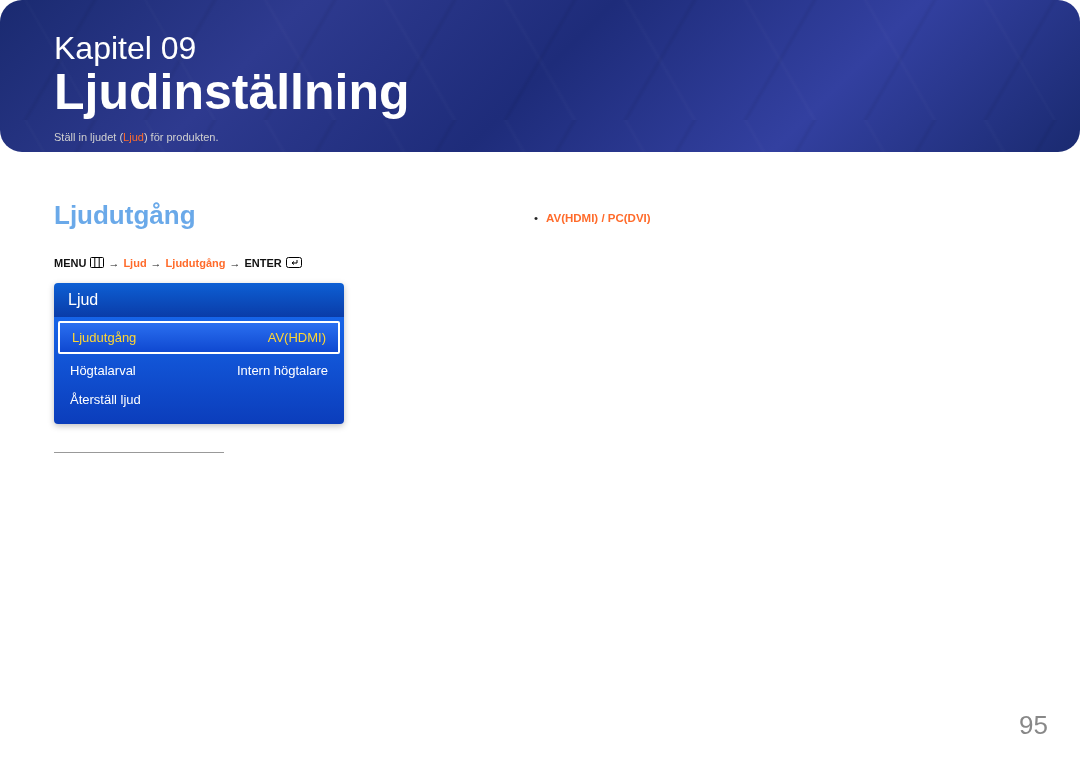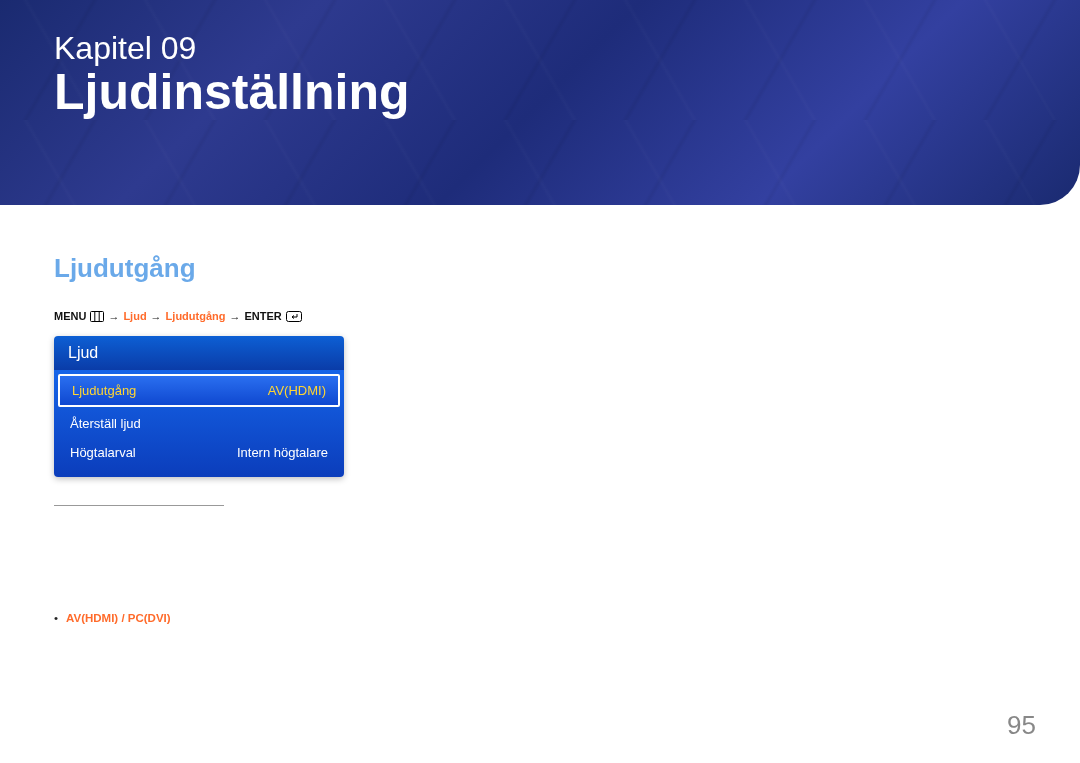--- a/index.html
+++ b/index.html
@@ -7,26 +7,27 @@
     width: 1080px;
     height: 763px;
     background: #fff;
     font-family: "Segoe UI", Arial, sans-serif;
     position: relative;
     overflow: hidden;
   }
   .banner {
     position: relative;
     width: 100%;
-    height: 205px;
+    height: 152px;
     background: linear-gradient(135deg, #1a2a70 0%, #2e3a8f 25%, #1e2c7a 50%, #3340a0 75%, #1a2a70 100%);
     border-bottom-right-radius: 40px;
     padding: 30px 54px 12px 54px;
     color: #fff;
     overflow: hidden;
+    border-radius: 22px;
   }
   .banner::before {
     content: "";
     position: absolute;
     inset: 0;
     background:
       linear-gradient(60deg, transparent 48%, rgba(255,255,255,0.03) 50%, transparent 52%),
       linear-gradient(120deg, transparent 48%, rgba(0,0,0,0.08) 50%, transparent 52%);
     background-size: 120px 120px;
     opacity: 0.6;
@@ -47,38 +48,37 @@
   .banner-caption {
     font-size: 11px;
     color: #d0d0d0;
     margin-top: 10px;
     position: relative;
   }
   .banner-caption .accent { color: #ff6b2b; }
   .content {
     display: flex;
     padding: 48px 34px 0 54px;
-    gap: 84px;
-    flex-direction: column;
+    gap: 60px;
   }
   .col-left { width: 420px; }
   .col-right { flex: 1; padding-top: 2px; }
   .section-heading {
     color: #6aa9e9;
     font-size: 26px;
     font-weight: 600;
     margin-bottom: 26px;
   }
   .menu-path {
     font-size: 11px;
     font-weight: 700;
     color: #111;
     margin-bottom: 14px;
     display: flex;
-    align-items: flex-end;
+    align-items: flex-start;
     gap: 4px;
     flex-wrap: wrap;
   }
   .menu-path .accent { color: #ff6b2b; font-weight: 700; }
   .icon-box {
     display: inline-flex;
     align-items: center;
     justify-content: center;
     vertical-align: middle;
   }
@@ -135,32 +135,35 @@
     display: flex;
     gap: 8px;
     font-size: 11.5px;
     margin-top: 10px;
     color: #222;
   }
   .bullet-row .accent { color: #ff6b2b; font-weight: 700; }
   .page-number {
     position: absolute;
     bottom: 22px;
-    right: 44px;
+    right: 32px;
     font-size: 26px;
     color: #888;
     font-weight: 300;
   }
 </style>
 </head>
 <body>
 
 <div class="banner">
   <div class="chapter-line">Kapitel 09</div>
   <div class="chapter-title">Ljudinställning</div>
+  <div class="banner-caption">
+    <span>Ställ in ljudet (</span><span class="accent">Ljud</span><span>) för produkten.</span>
+  </div>
 </div>
 
 <div class="content">
   <div class="col-left">
     <div class="section-heading">Ljudutgång</div>
 
     <div class="menu-path">
       <span>MENU</span>
       <span class="icon-box">
         <svg width="14" height="11" viewBox="0 0 14 11">
@@ -184,26 +187,26 @@
     </div>
 
     <div class="osd-panel">
       <div class="osd-header">Ljud</div>
       <div class="osd-body">
         <div class="osd-row selected">
           <span class="osd-label">Ljudutgång</span>
           <span class="osd-value">AV(HDMI)</span>
         </div>
         <div class="osd-row">
+          <span class="osd-label">Högtalarval</span>
+          <span class="osd-value">Intern högtalare</span>
+        </div>
+        <div class="osd-row">
           <span class="osd-label">Återställ ljud</span>
           <span class="osd-value"></span>
-        </div>
-        <div class="osd-row">
-          <span class="osd-label">Högtalarval</span>
-          <span class="osd-value">Intern högtalare</span>
         </div>
       </div>
     </div>
 
     <hr class="divider">
   </div>
 
   <div class="col-right">
     <div class="bullet-row">
       <span>•</span>

